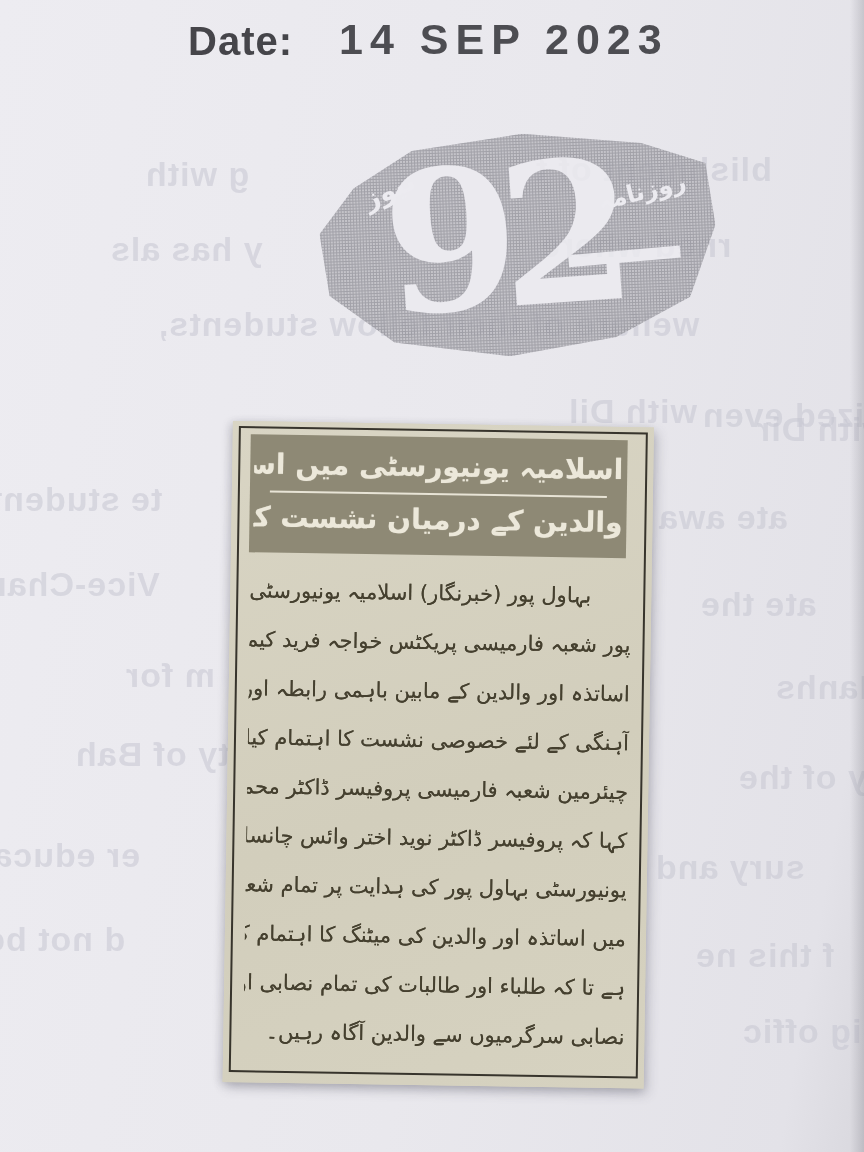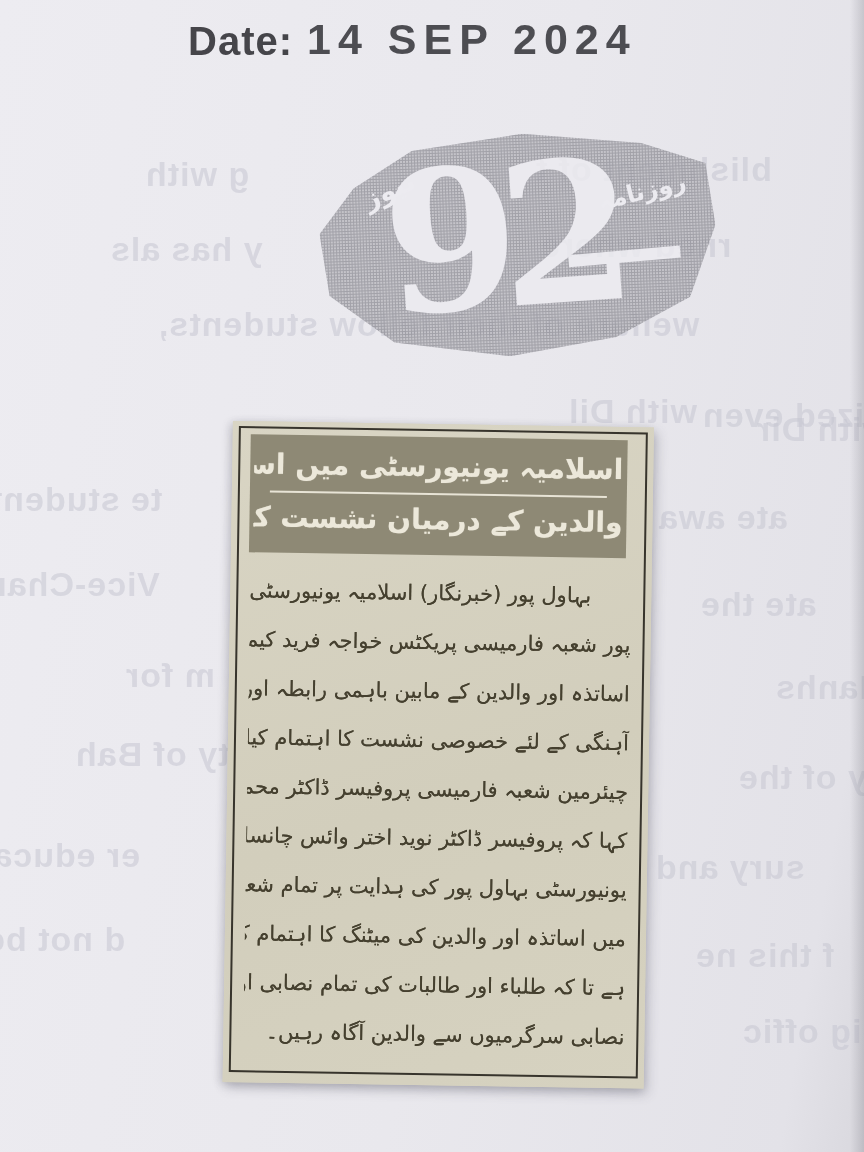--- a/index.html
+++ b/index.html
@@ -7,21 +7,21 @@
     position:relative;width:864px;height:1152px;margin:0 auto;overflow:hidden;
     background:linear-gradient(100deg,#edecf1 0%,#e9e8ed 55%,#e3e2e8 92%,#d9d8de 100%);
     font-family:"Liberation Sans",sans-serif;
   }
   .edge-shade{
     position:absolute;top:0;right:0;width:14px;height:100%;
     background:linear-gradient(to right,rgba(0,0,0,0),rgba(90,90,100,.22));
   }
   
   .date-stamp{
-    position:absolute;left:188px;top:16px;display:flex;align-items:baseline;gap:14px;
+    position:absolute;left:188px;top:16px;display:flex;align-items:baseline;gap:46px;
     color:#38383d;
   }
   .date-label{font-size:40px;font-weight:bold;letter-spacing:1px;opacity:.92;}
   .date-value{font-size:43px;font-weight:bold;letter-spacing:7px;opacity:.88;transform:translateY(-1px);}
   
   .logo{position:absolute;left:320px;top:134px;width:396px;height:222px;transform:rotate(-2deg);opacity:.82;}
   .logo-shape{
     position:absolute;inset:0;
     background-color:#bdbcc2;
     background-image:radial-gradient(rgba(105,105,114,.5) 1px, transparent 1.35px);
@@ -105,21 +105,21 @@
       <div class="bleed-frag" style="left: 738px; top: 758px;">y of the</div>
       <div class="bleed-frag" style="left: -20px; top: 836px;">er educat</div>
       <div class="bleed-frag" style="left: 655px; top: 848px;">sury and</div>
       <div class="bleed-frag" style="left: -15px; top: 920px;">d not be</div>
       <div class="bleed-frag" style="left: 695px; top: 936px;">f this ne</div>
       <div class="bleed-frag" style="left: 742px; top: 1012px;">big offic</div>
     </div>
 
   <div class="date-stamp">
     <span class="date-label">Date:</span>
-    <span class="date-value">14 SEP 2024</span>
+    <span class="date-value">14 SEP 2023</span>
   </div>
 
   <div class="logo">
     <div class="logo-shape"></div>
     <div class="logo-num">92</div>
     <div class="logo-side">نیوز</div>
     <div class="logo-script">روزنامہ</div>
     <div class="logo-bar"></div>
   </div>
 

